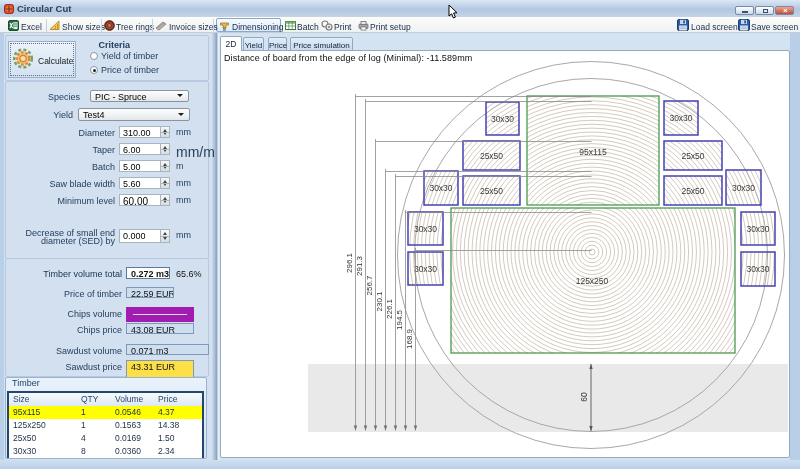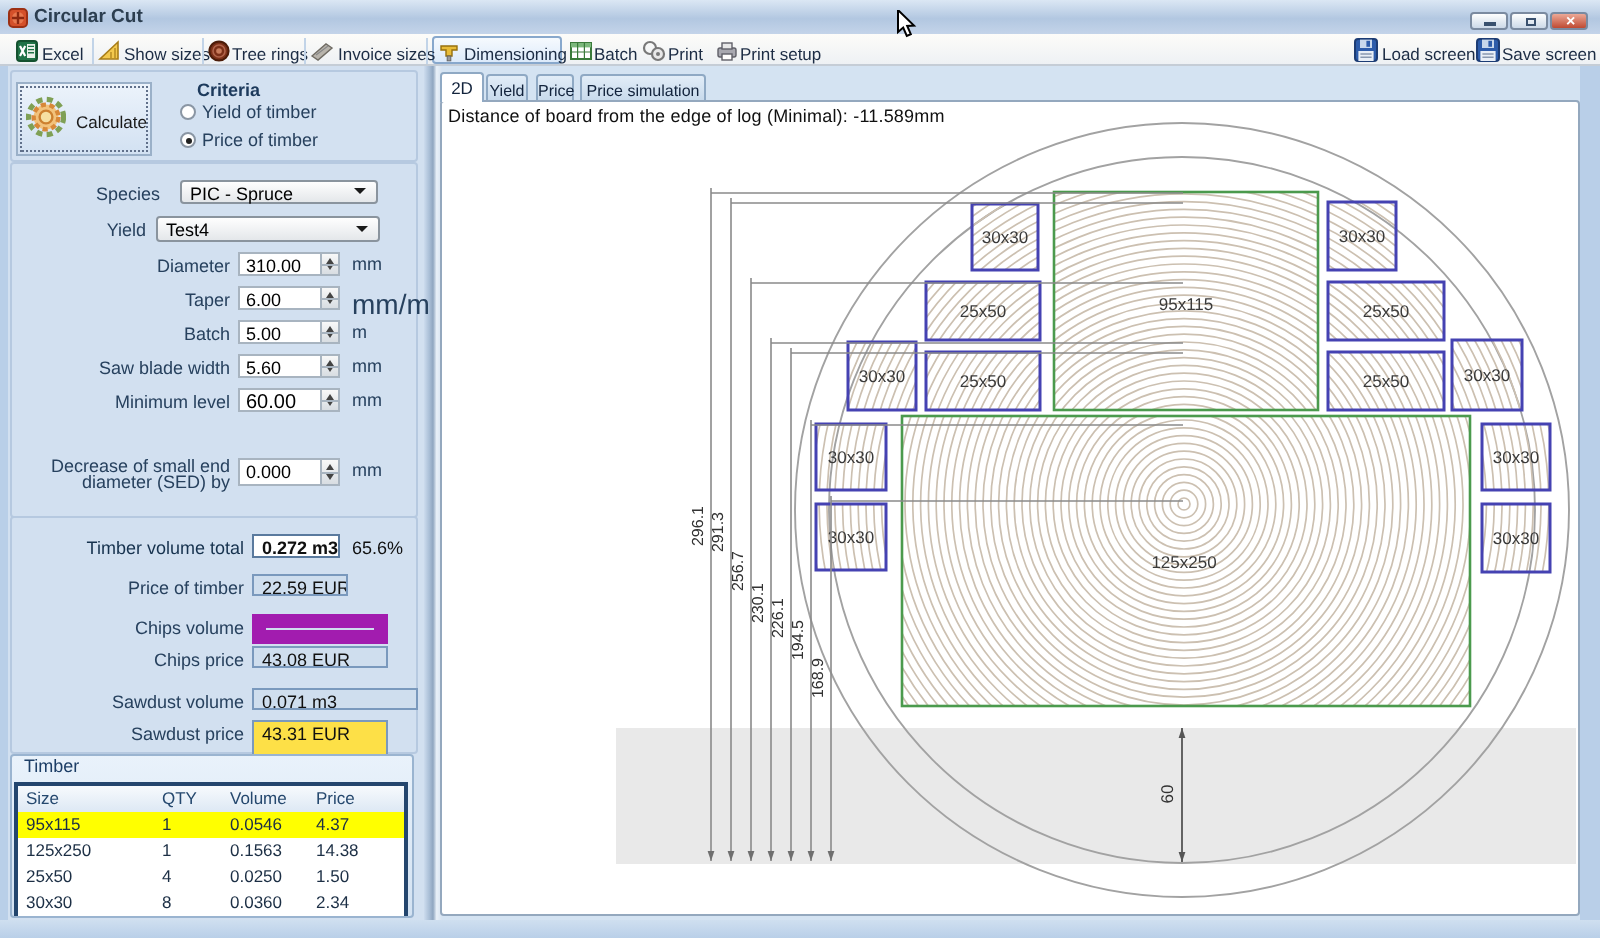--- a/index.html
+++ b/index.html
@@ -192,21 +192,21 @@
       </div>
       <div style="position:absolute;left:0;top:26px;width:100%;height:13px;background:#fff;color:#1c2f45;font-size:8.5px">
         <span style="position:absolute;left:4px;top:1px">125x250</span>
         <span style="position:absolute;left:72px;top:1px">1</span>
         <span style="position:absolute;left:106px;top:1px">0.1563</span>
         <span style="position:absolute;left:149px;top:1px">14.38</span>
       </div>
       <div style="position:absolute;left:0;top:39px;width:100%;height:13px;background:#fff;color:#1c2f45;font-size:8.5px">
         <span style="position:absolute;left:4px;top:1px">25x50</span>
         <span style="position:absolute;left:72px;top:1px">4</span>
-        <span style="position:absolute;left:106px;top:1px">0.0250</span>
+        <span style="position:absolute;left:106px;top:1px">0.0169</span>
         <span style="position:absolute;left:149px;top:1px">1.50</span>
       </div>
       <div style="position:absolute;left:0;top:52px;width:100%;height:13px;background:#fff;color:#1c2f45;font-size:8.5px">
         <span style="position:absolute;left:4px;top:1px">30x30</span>
         <span style="position:absolute;left:72px;top:1px">8</span>
         <span style="position:absolute;left:106px;top:1px">0.0360</span>
         <span style="position:absolute;left:149px;top:1px">2.34</span>
       </div>
     </div>
  <div style="position:absolute;left:220px;top:36px;width:22px;height:15px;background:#fff;border:1px solid #8fa9c4;border-bottom:none;border-radius:2px 2px 0 0;box-sizing:border-box;text-align:center;font-size:8.5px;color:#12233c;padding-top:2px;z-index:3">2D</div>

